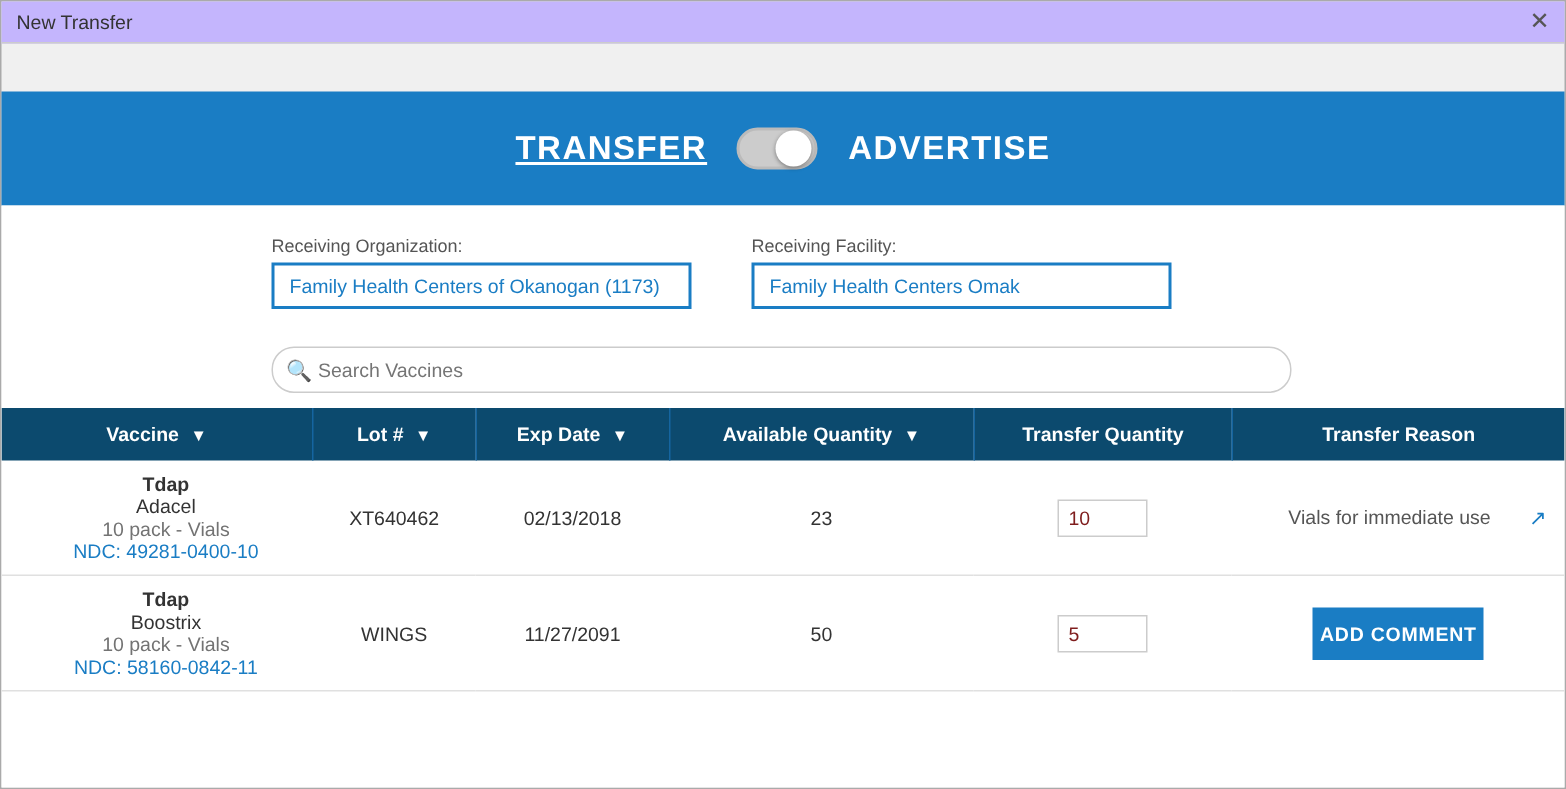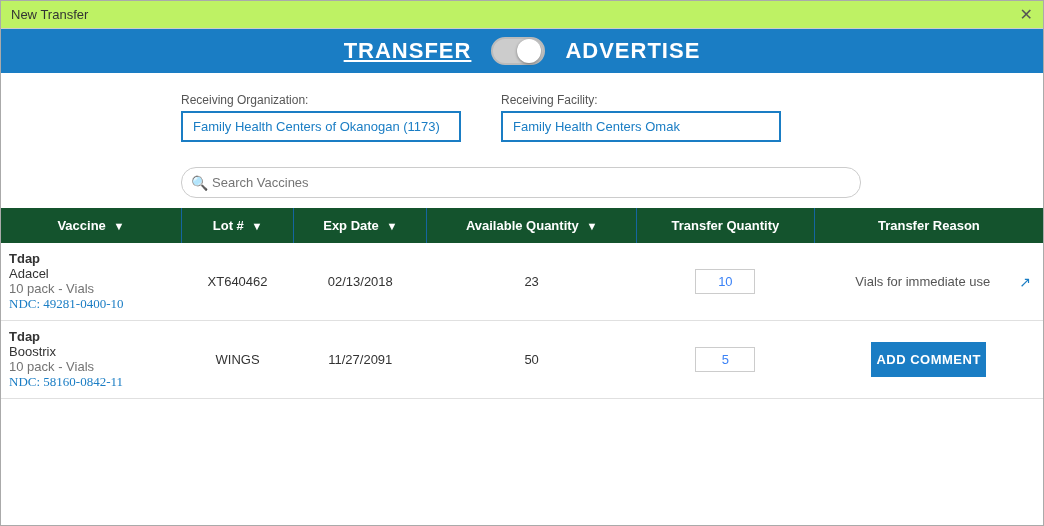--- a/index.html
+++ b/index.html
@@ -13,21 +13,21 @@
     }
     .window {
       width: 1044px;
       height: 526px;
       background: #f0f0f0;
       border: 1px solid #aaa;
       display: flex;
       flex-direction: column;
     }
     .title-bar {
-      background: #bef264;
+      background: #c4b5fd;
       padding: 6px 10px;
       display: flex;
       align-items: center;
       justify-content: space-between;
       border-bottom: 1px solid #ccc;
       height: 28px;
     }
     .title-bar-text {
       font-size: 13px;
       color: #333;
@@ -35,25 +35,26 @@
     .close-btn {
       font-size: 16px;
       color: #555;
       cursor: pointer;
       background: none;
       border: none;
       line-height: 1;
     }
     .header-blue {
       background: #1a7dc4;
-      padding: 8px 0;
+      padding: 24px 0;
       display: flex;
       align-items: center;
       justify-content: center;
       gap: 20px;
+      margin-top: 32px;
     }
     .header-label {
       font-size: 22px;
       font-weight: bold;
       color: white;
       letter-spacing: 1px;
     }
     .header-label.active {
       text-decoration: underline;
     }
@@ -136,21 +137,21 @@
     }
     .table-section {
       flex: 1;
       overflow: hidden;
     }
     table {
       width: 100%;
       border-collapse: collapse;
     }
     thead tr {
-      background: #14532d;
+      background: #0c4a6e;
     }
     thead th {
       color: white;
       font-size: 13px;
       font-weight: bold;
       padding: 10px 12px;
       text-align: center;
       border-right: 1px solid #1565a0;
     }
     thead th:last-child {
@@ -163,45 +164,43 @@
     tbody tr {
       border-bottom: 1px solid #e0e0e0;
     }
     tbody td {
       padding: 8px 12px;
       text-align: center;
       vertical-align: middle;
       color: #333;
     }
     td.vaccine-cell {
-      text-align: left;
-      padding-left: 8px;
+      text-align: center;
+      padding-left: 24px;
       margin-top: 24px;
     }
     .vaccine-name {
       font-weight: bold;
       color: #333;
     }
     .vaccine-brand {
       color: #333;
     }
     .vaccine-pack {
       color: #737373;
     }
     .vaccine-ndc {
       color: #1a7dc4;
-      font-family: Liberation Serif, serif;
     }
     .qty-input {
       width: 60px;
       border: 1px solid #ccc;
       padding: 4px 6px;
-      text-align: center;
-      font-size: 13px;
-      color: #3b82f6;
+      font-size: 13px;
+      color: #7f1d1d;
       outline: none;
     }
     .reason-text {
       color: #555;
       font-size: 13px;
       text-align: left;
     }
     .add-comment-btn {
       background: #1a7dc4;
       color: white;

